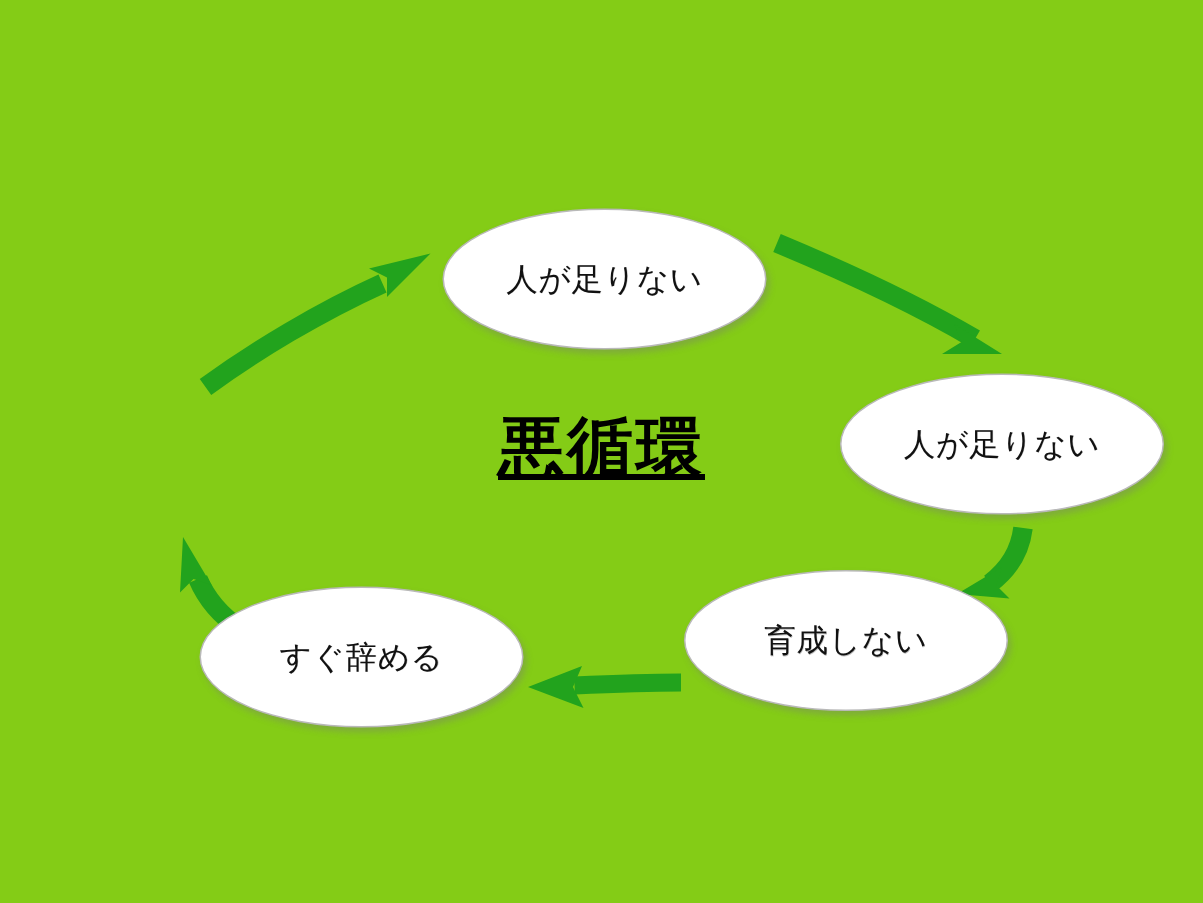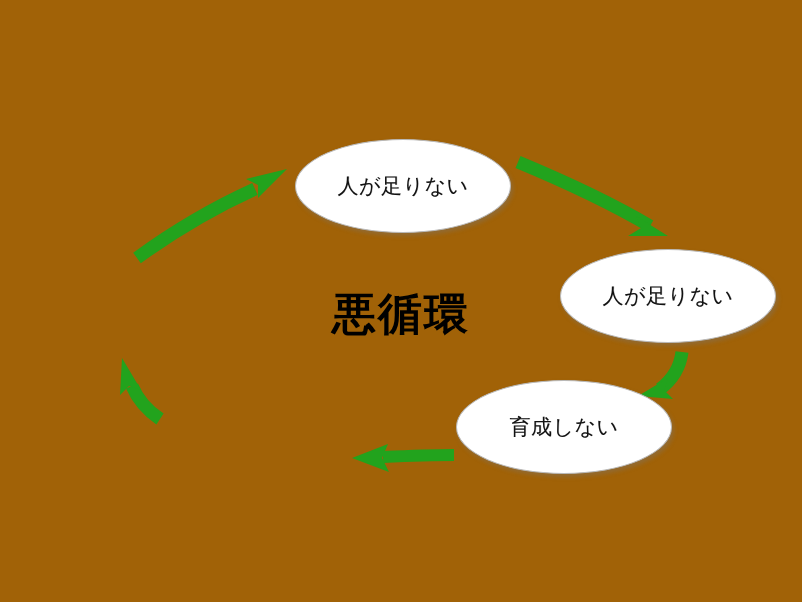--- a/index.html
+++ b/index.html
@@ -10,21 +10,21 @@
   body {
     width: 802px;
     height: 602px;
     font-family: "Liberation Serif", "DejaVu Serif", serif;
     overflow: hidden;
   }
   #canvas {
     position: relative;
     width: 802px;
     height: 602px;
-    background: #a16207;
+    background: #84cc16;
   }
   #arrows {
     position: absolute;
     left: 0;
     top: 0;
     width: 802px;
     height: 602px;
     pointer-events: none;
   }
   .node {
@@ -53,22 +53,23 @@
   #node-bottom-left  { left: 133px; top: 391px; width: 216px; height: 94px; }
   #node-left    { left: 25px;  top: 249px; width: 216px; height: 94px; }
 
   #center-title {
     position: absolute;
     left: 301px;
     top: 277px;
     width: 200px;
     height: 60px;
     display: flex;
-    align-items: flex-end;
+    align-items: flex-start;
     justify-content: center;
+    text-decoration: underline;
   }
   #center-title .title-text {
     font-family: "Liberation Serif", "DejaVu Serif", serif;
     font-size: 44px;
     font-weight: bold;
     color: #000000;
     letter-spacing: 2px;
     white-space: nowrap;
     line-height: 1;
   }
@@ -116,19 +117,22 @@
   </div>
 
   <div class="node" id="node-right">
     <span class="node-label">人が足りない</span>
   </div>
 
   <div class="node" id="node-bottom-right">
     <span class="node-label">育成しない</span>
   </div>
 
+  <div class="node" id="node-bottom-left">
+    <span class="node-label">すぐ辞める</span>
+  </div>
 
 
   <div id="center-title">
     <span class="title-text">悪循環</span>
   </div>
 
 </div>
 
 </body></html>

